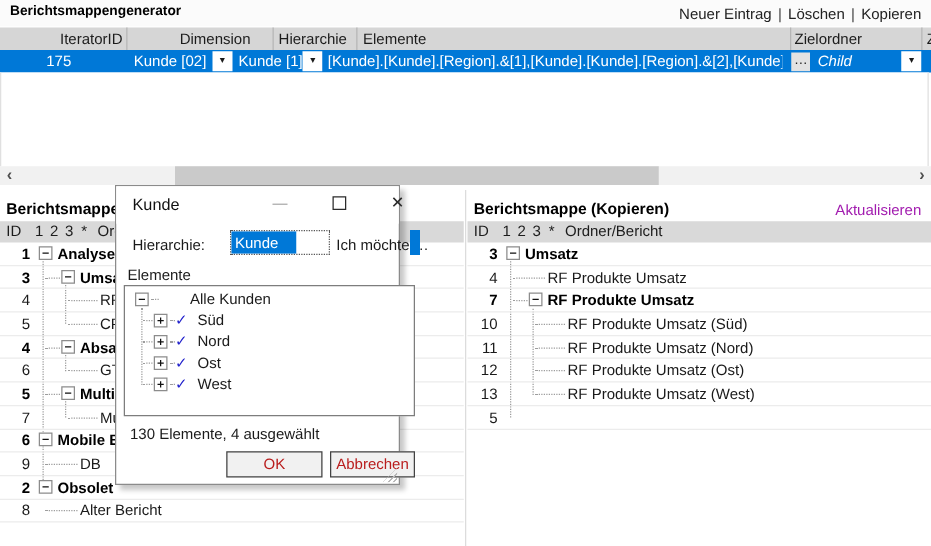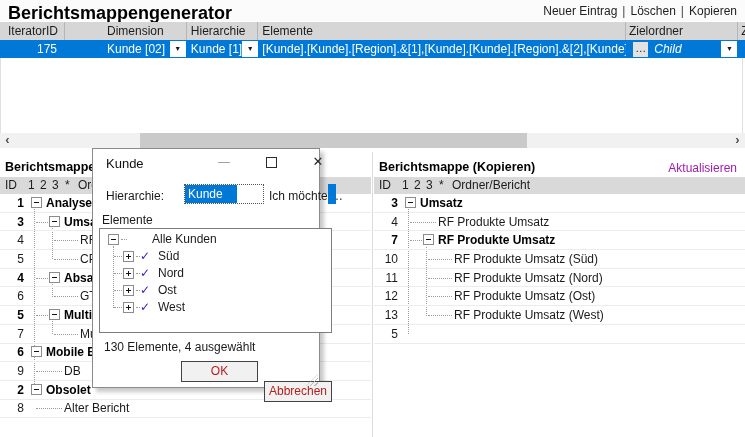--- a/index.html
+++ b/index.html
@@ -1,34 +1,34 @@
 <!DOCTYPE html>
 <html><head>
 <meta charset="utf-8">
 <style>
   html,body{margin:0;padding:0;background:#fff;}
   .app{position:relative;width:745px;height:437px;overflow:hidden;background:#fff;
        font-family:"Liberation Sans","DejaVu Sans",sans-serif;font-size:12px;color:#1a1a1a;}
 
   
   .toolbar{position:absolute;left:0;top:0;width:745px;height:21px;background:#fbfbfb;}
-  .tb-title{position:absolute;left:8px;top:3px;font-size:18px;font-weight:bold;color:#000;white-space:nowrap;}
+  .tb-title{position:absolute;left:8px;top:3px;font-size:11px;font-weight:bold;color:#000;white-space:nowrap;}
   .tb-actions{position:absolute;right:7px;top:4px;white-space:nowrap;color:#222;margin-left:24px;}
   .tb-actions span{margin:0 1px;}
   .tb-actions .act{cursor:default;}
   .tb-div{color:#444;padding:0 3px;}
 
   
   .ghead{position:absolute;left:0;top:22px;width:745px;height:18px;background:#d6d6d6;display:flex;}
   .ghead .gc{box-sizing:border-box;border-right:1px solid #b5b5b5;height:18px;line-height:18px;
              white-space:nowrap;overflow:hidden;color:#1c1c1c;}
   .grow{position:absolute;left:0;top:40px;width:745px;height:18px;background:#0078d7;color:#fff;display:flex;}
   .grow .gc{box-sizing:border-box;height:18px;line-height:18px;white-space:nowrap;overflow:hidden;display:flex;align-items:center;}
   .w-it{width:68px;} .w-dim{width:90px;margin-left:36px;} .w-hier{width:75px;} .w-ele{width:387px;} .w-ziel{width:118px;} .w-z{width:7px;border-right:none!important;}
-  .pl8{padding-left:8px;} .pl6{padding-left:6px;} .pl4{padding-left:4px;} .pl3{padding-left:3px;}
+  .pl8{padding-left:8px;margin-left:40px;} .pl6{padding-left:6px;} .pl4{padding-left:4px;} .pl3{padding-left:3px;}
   .cell-it{justify-content:flex-end;padding-right:8px;}
   .dropbtn{width:16px;height:16px;margin-left:auto;margin-right:1px;background:#fff;color:#1a1a1a;
            font-size:7px;line-height:16px;text-align:center;flex:0 0 auto;}
   .ellipsisbtn{width:15px;height:15px;margin-left:7px;background:#e2e2e2;color:#222;font-size:11px;
            line-height:13px;text-align:center;flex:0 0 auto;}
   .ziel-lbl{margin-left:6px;font-style:italic;}
   .gbody{position:absolute;left:0;top:58px;width:743px;height:75px;background:#fff;
          border-left:1px solid #e0e0e0;border-right:1px solid #e0e0e0;box-sizing:border-box;}
 
   
@@ -92,21 +92,21 @@
   .t-root .tb-box{left:8px;} .t-child .tb-box{left:23px;}
   .tcheck{position:absolute;left:40px;top:1px;color:#2323cc;font-weight:bold;font-size:12px;}
   .tlbl{position:absolute;top:1px;white-space:nowrap;}
   .t-root .tlbl{left:52px;} .t-child .tlbl{left:58px;}
   .tvd{position:absolute;left:13px;top:17px;height:62px;border-left:1px dotted #9d9d9d;}
   .thd{position:absolute;border-top:1px dotted #9d9d9d;}
   .dstatus{position:absolute;left:11px;top:191px;white-space:nowrap;}
   .dbtn{position:absolute;top:212px;height:21px;box-sizing:border-box;border:1px solid #424242;
         background:#f1f1f1;text-align:center;line-height:19px;color:#b91c1c;}
   .d-ok{left:88px;width:77px;}
-  .d-cancel{left:171px;width:68px;margin-top:20px;}
+  .d-cancel{left:171px;width:68px;}
   .grip{position:absolute;right:1px;bottom:1px;width:12px;height:12px;
         background:repeating-linear-gradient(-45deg,transparent 0 2px,#b9b9b9 2px 3px);
         clip-path:polygon(100% 0,100% 100%,0 100%);}
 </style>
 </head>
 <body>
 
 <div class="app">
 
   <div class="toolbar">

